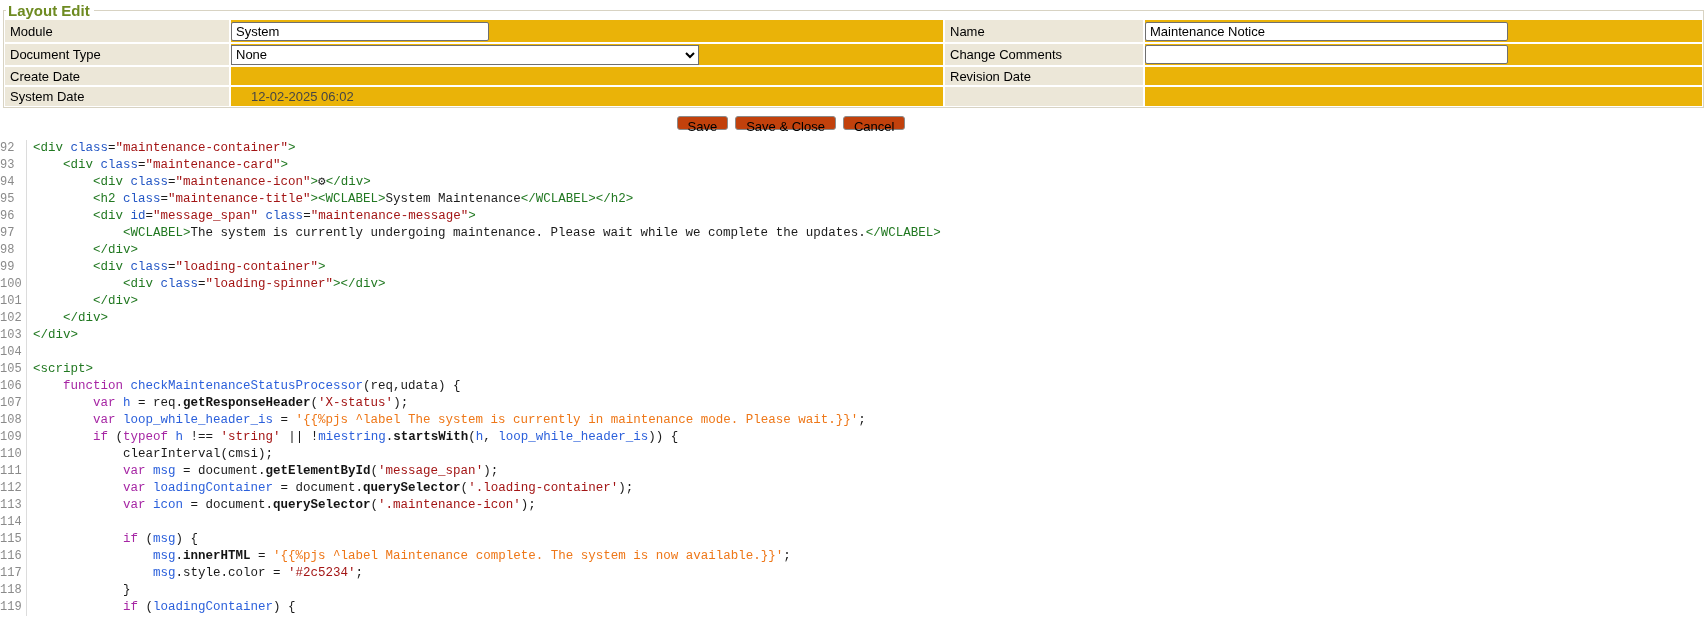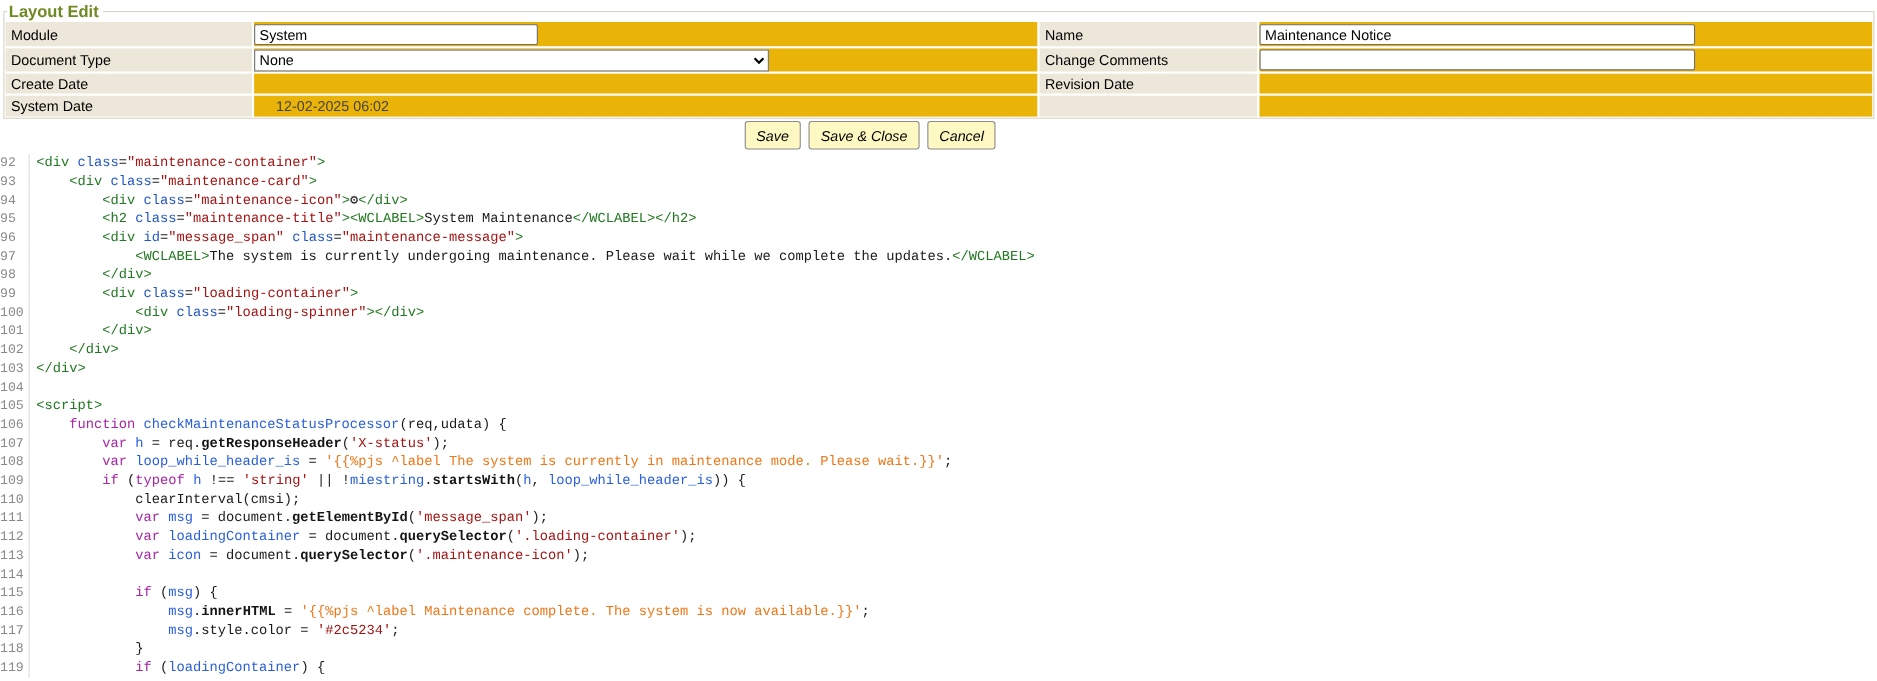--- a/index.html
+++ b/index.html
@@ -10,30 +10,30 @@
   fieldset.layout-fs { margin: 2px 2px 0 3px; border: 1px solid #d8d3c3; padding: 0 0 1px 0; }
   legend.layout-legend { color: #6e8b22; font-weight: bold; font-size: 15px; padding: 0 4px 0 2px; margin-left: 2px; }
 
   .form-table { display: grid; grid-template-columns: 224px 712px 198px 1fr;
     grid-template-rows: 22px 21px 18px 19px; gap: 2px; margin: 1px 1px 0 1px; }
   .lbl { background: #ece7d8; font-size: 13px; color: #000; display: flex; align-items: center; padding-left: 5px; }
   .val { background: #eab308; display: flex; align-items: center; font-size: 13px; }
   .val input { height: 19px; border: 1px solid #6f6f6f; border-radius: 2px; padding: 0 4px;
     font-family: "Liberation Sans", sans-serif; font-size: 13px; background: #fff; }
   .input-module { width: 258px; }
-  .input-wide { width: 396px; }
+  .input-wide { width: 363px; }
   .val select { width: 468px; height: 20px; font-family: "Liberation Sans", sans-serif;
     font-size: 13px; border: 1px solid #6f6f6f; background: #fff; }
   .date-text { color: #454545; padding-left: 20px; }
 
   
   .button-bar { height: 24px; margin-top: 3px; display: flex; justify-content: center; gap: 7px;
     position: relative; left: -62px; align-items: center; }
   .button-bar button { font-family: "Liberation Sans", sans-serif; font-size: 13px; color: #000;
-    background: #fef9c3; border: 1px solid #8b8b8b; border-radius: 3px; padding: 2px 10px; height: 26px; font-style: italic; }
+    background: #c2410c; border: 1px solid #8b8b8b; border-radius: 3px; padding: 2px 10px; height: 14px; }
 
   
   .code-editor { margin-top: 5px; font-family: "Liberation Mono", "DejaVu Sans Mono", monospace;
     background: #ffffff; cursor: text; }
   .cl { white-space: pre; height: 17px; line-height: 17px; font-size: 12.5px; }
   .ln { display: inline-block; width: 27px; text-align: left; color: #8a8a8a; padding-right: 4px;
     border-right: 1px solid #dcdcdc; margin-right: 6px; font-size: 12px; }
   .tok-t { color: #217821; }           
   .tok-a { color: #2457c5; }           
   .tok-s { color: #a31515; }           

